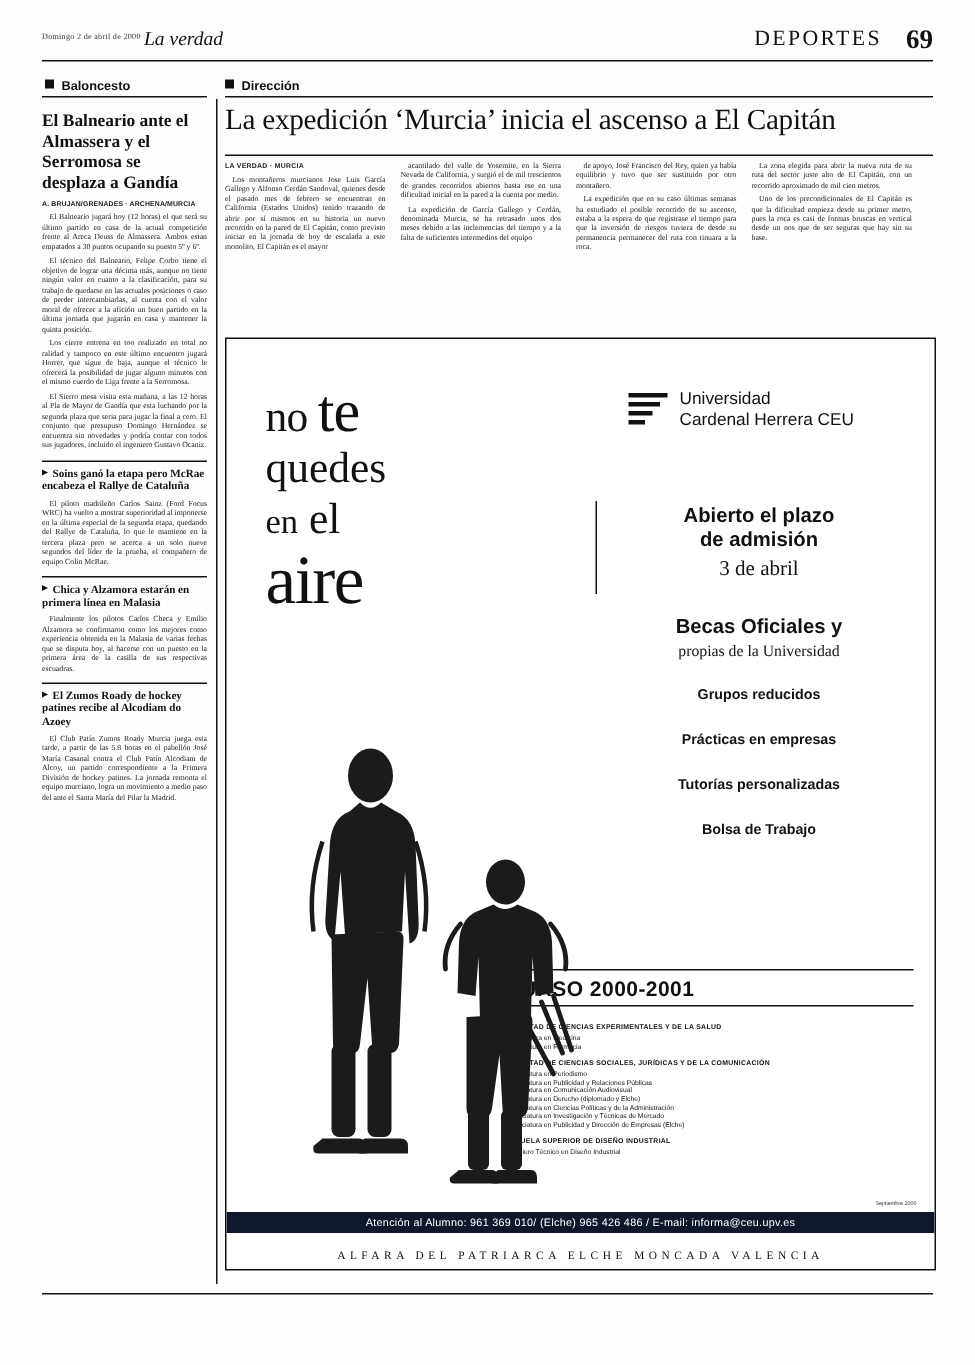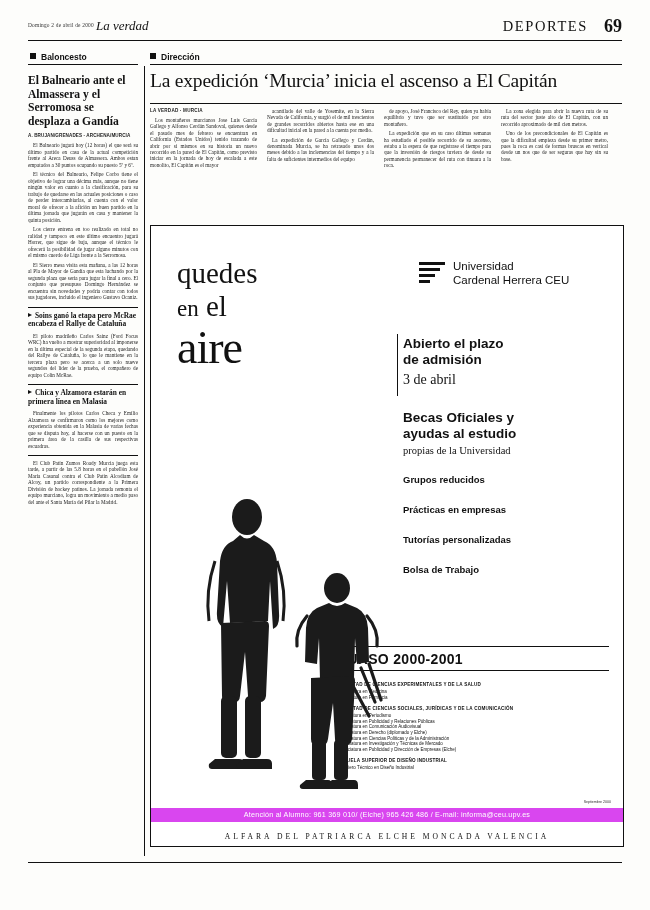--- a/index.html
+++ b/index.html
@@ -258,21 +258,21 @@
     font-size: 11.5px;
     line-height: 13.5px;
     color: #111;
   }
 
   .ad-right {
     position: absolute;
     left: 252px;
     top: 110px;
     width: 206px;
-    text-align: left;
+    text-align: center;
     font-family: "Liberation Sans", sans-serif;
     color: #111;
   }
   .ad-r1 { font-size: 13.5px; font-weight: bold; line-height: 16px; }
   .ad-r1-sub { font-size: 14px; font-family: "Liberation Serif", serif; margin-top: 4px; }
   .ad-r2 { font-size: 13.5px; font-weight: bold; line-height: 16px; margin-top: 22px; }
   .ad-r2-sub { font-size: 10.5px; font-family: "Liberation Serif", serif; margin-top: 3px; }
   .ad-bullet-line {
     font-size: 9.5px;
     font-weight: bold;
@@ -321,21 +321,21 @@
   .deg {
     font-size: 4.5px;
     line-height: 5.6px;
   }
 
   .ad-footer {
     position: absolute;
     left: 0;
     bottom: 24px;
     width: 472px;
-    background: #d946ef;
+    background: #0f172a;
     color: #fff;
     height: 14px;
     line-height: 14px;
     text-align: center;
     font-family: "Liberation Sans", sans-serif;
     font-size: 7.2px;
     letter-spacing: .2px;
   }
   .ad-cities {
     position: absolute;
@@ -422,20 +422,23 @@
 
     <div class="hr-thin"></div>
     <div class="sub-head">
       <span class="bullet"></span><span>Chica y Alzamora estarán en primera línea en Malasia</span>
     </div>
     <div class="lbody">
       <p>Finalmente los pilotos Carlos Checa y Emilio Alzamora se confirmaron como los mejores como experiencia obtenida en la Malasia de varias fechas que se disputa hoy, al hacerse con un puesto en la primera área de la casilla de sus respectivas escuadras.</p>
     </div>
 
     <div class="hr-thin"></div>
+    <div class="sub-head">
+      <span class="bullet"></span><span>El Zumos Roady de hockey patines recibe al Alcodiam do Azoey</span>
+    </div>
     <div class="lbody">
       <p>El Club Patín Zumos Roady Murcia juega esta tarde, a partir de las 5.8 horas en el pabellón José María Casanal contra el Club Patín Alcodiam de Alcoy, un partido correspondiente a la Primera División de hockey patines. La jornada remonta el equipo murciano, logra un movimiento a medio paso del ante el Santa María del Pilar la Madrid.</p>
     </div>
   </div>
 
   <div class="main-head">La expedición ‘Murcia’ inicia el ascenso a El Capitán</div>
   <div class="rule-undermain"></div>
 
   <div class="topcols">
     <div class="topcol">
@@ -453,20 +456,21 @@
     <div class="topcol">
       <p>La zona elegida para abrir la nueva ruta de su ruta del sector juste alto de El Capitán, con un recorrido aproximado de mil cien metros.</p>
       <p>Uno de los precondicionales de El Capitán es que la dificultad empieza desde su primer metro, pues la roca es casi de formas bruscas en vertical desde un nos que de ser seguras que hay sin su base.</p>
     </div>
   </div>
 
   <div class="ad">
     <div class="ad-inner">
 
       <div class="ad-slogan">
+        <div class="l1"><span>no</span> <span class="big">te</span></div>
         <div class="l2"><span>quedes</span></div>
         <div class="l3"><span class="sm">en</span> <span>el</span></div>
         <div class="l4"><span>aire</span></div>
       </div>
 
       <div class="ad-logo">
         <div class="ad-logo-mark">
           <span style="top:0px;"></span>
           <span style="top:6px; width:21px;"></span>
           <span style="top:12px; width:16px;"></span>
@@ -482,21 +486,20 @@
 
       <div class="ad-right">
         <div class="ad-r1">
           <div>Abierto el plazo</div>
           <div>de admisión</div>
         </div>
         <div class="ad-r1-sub">3 de abril</div>
 
         <div class="ad-r2">
           <div>Becas Oficiales y</div>
-          <div>ayudas al estudio</div>
         </div>
         <div class="ad-r2-sub">propias de la Universidad</div>
 
         <div class="ad-bullet-line">Grupos reducidos</div>
         <div class="ad-bullet-line">Prácticas en empresas</div>
         <div class="ad-bullet-line">Tutorías personalizadas</div>
         <div class="ad-bullet-line">Bolsa de Trabajo</div>
       </div>
 
       <div class="ad-course">

